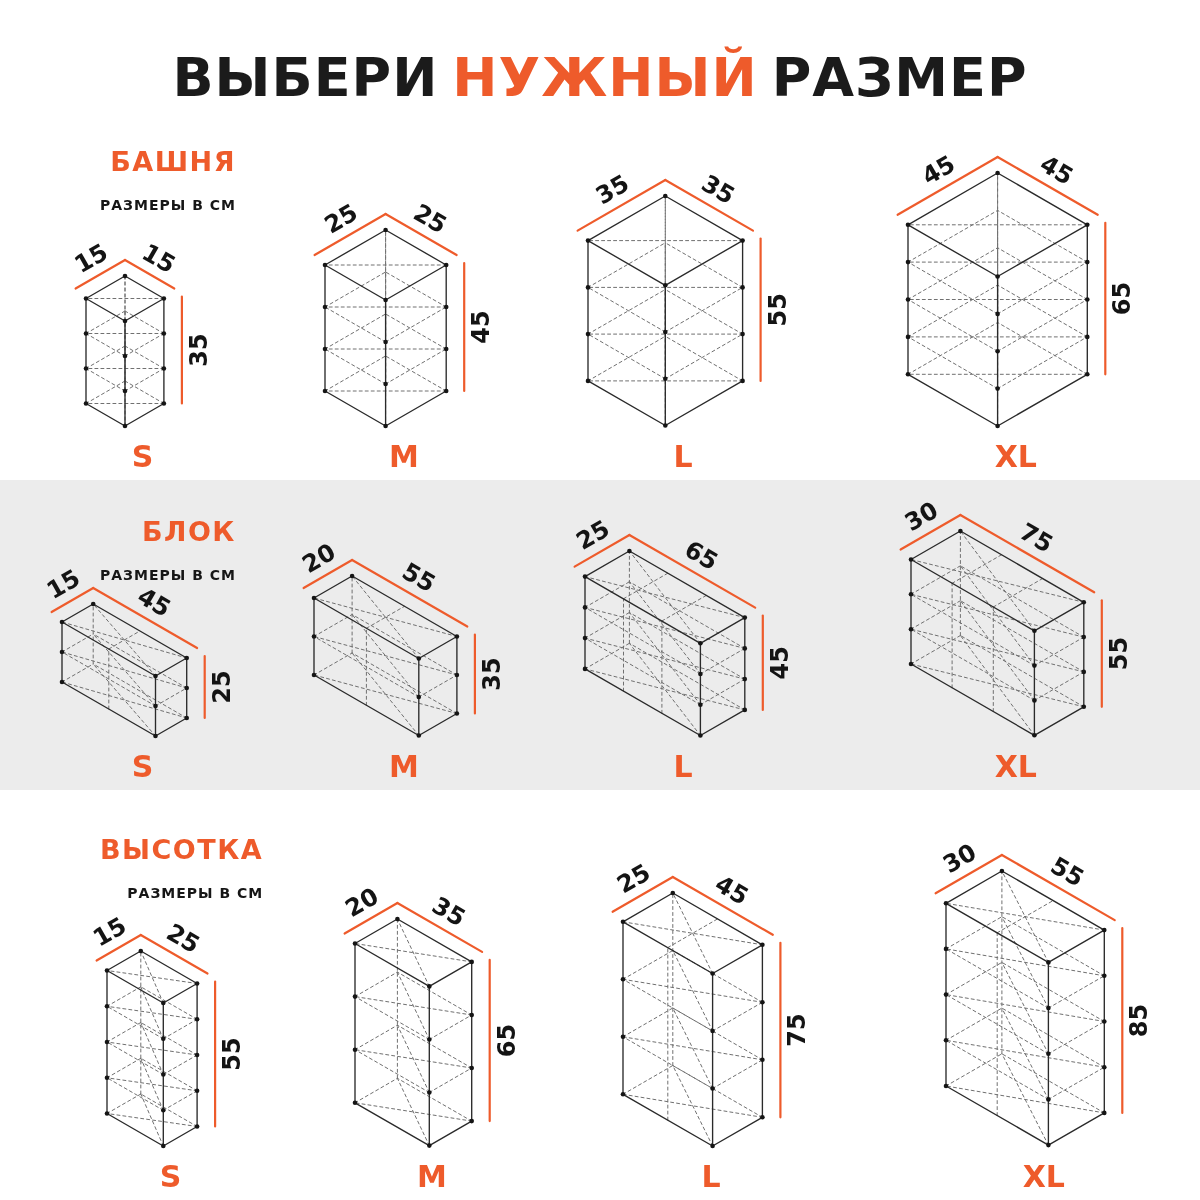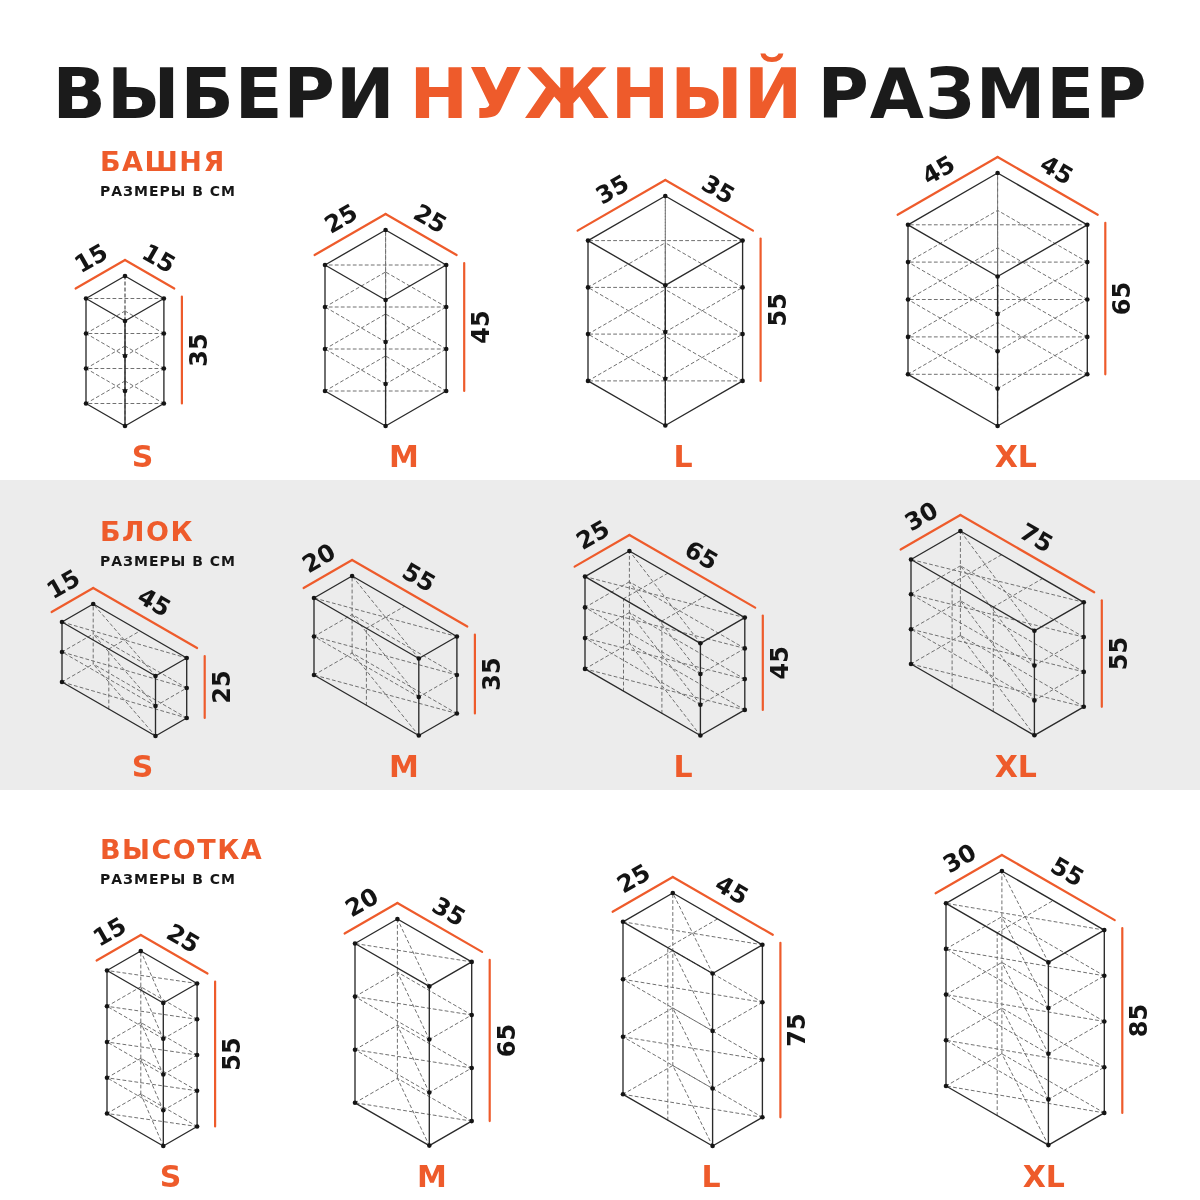--- a/index.html
+++ b/index.html
@@ -4,33 +4,33 @@
 <style>
   html,body{margin:0;padding:0;}
   body{
     width:1200px;height:1200px;background:#ffffff;overflow:hidden;
     font-family:"DejaVu Sans","Liberation Sans",sans-serif;
     -webkit-font-smoothing:antialiased;
   }
   .page{width:1200px;height:1200px;position:relative;}
   .title-wrap{height:120px;box-sizing:border-box;padding-top:44px;text-align:center;}
   .title-wrap h1{
-    margin:12px;font-size:70px;font-weight:bold;color:#1b1b1b;letter-spacing:1px;line-height:1.1;
+    margin:4px;font-size:54px;font-weight:bold;color:#1b1b1b;letter-spacing:1px;line-height:1.1;
   }
   .t-hl{color:var(--accent);margin:0 14px;}
   .row{position:relative;width:1200px;}
   .row.r1{height:360px;}
   .row.r2{height:310px;background:#ececec;}
   .row.r3{height:410px;padding-left:28px;}
-  .row-header{position:absolute;left:100px;z-index:3;}
+  .row-header{position:absolute;left:100px;z-index:3;text-align:right;}
   .r1 .row-header{top:26px;}
   .r2 .row-header{top:36px;}
   .r3 .row-header{top:44px;}
   .row-title{font-size:27px;font-weight:bold;color:var(--accent);letter-spacing:1.5px;}
-  .row-sub{font-size:14px;font-weight:bold;color:#161616;letter-spacing:1px;margin-top:6px;}
+  .row-sub{font-size:14px;font-weight:bold;color:#161616;letter-spacing:1px;margin-top:20px;}
   .items{display:flex;align-items:flex-end;height:100%;padding:0 6px;box-sizing:border-box;}
   .cell{display:flex;flex-direction:column;align-items:center;justify-content:flex-end;padding-bottom:8px;box-sizing:border-box;}
   .cell.c1{width:23%;}
   .cell.c2{width:21%;}
   .cell.c3{width:26%;}
   .cell.c4{width:30%;}
   .cell svg{display:block;}
   .size-letter{font-size:30px;font-weight:bold;color:var(--accent);margin-top:4px;line-height:1;}
   svg text.dim-num{
     font-family:"DejaVu Sans","Liberation Sans",sans-serif;

